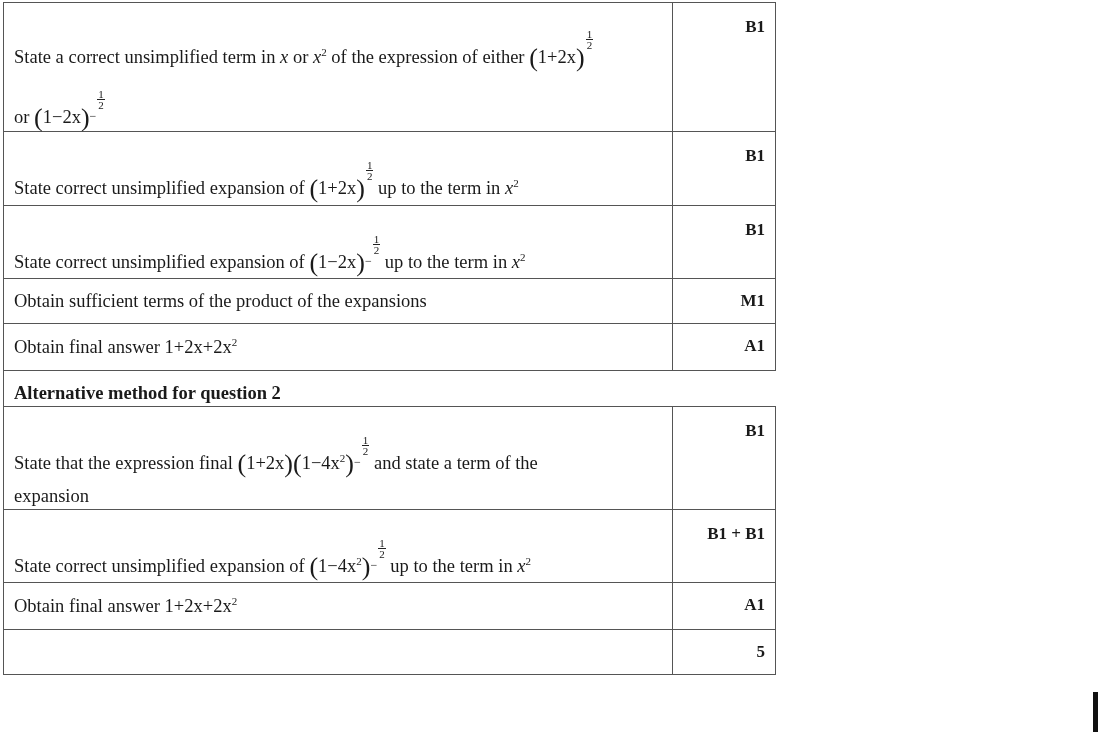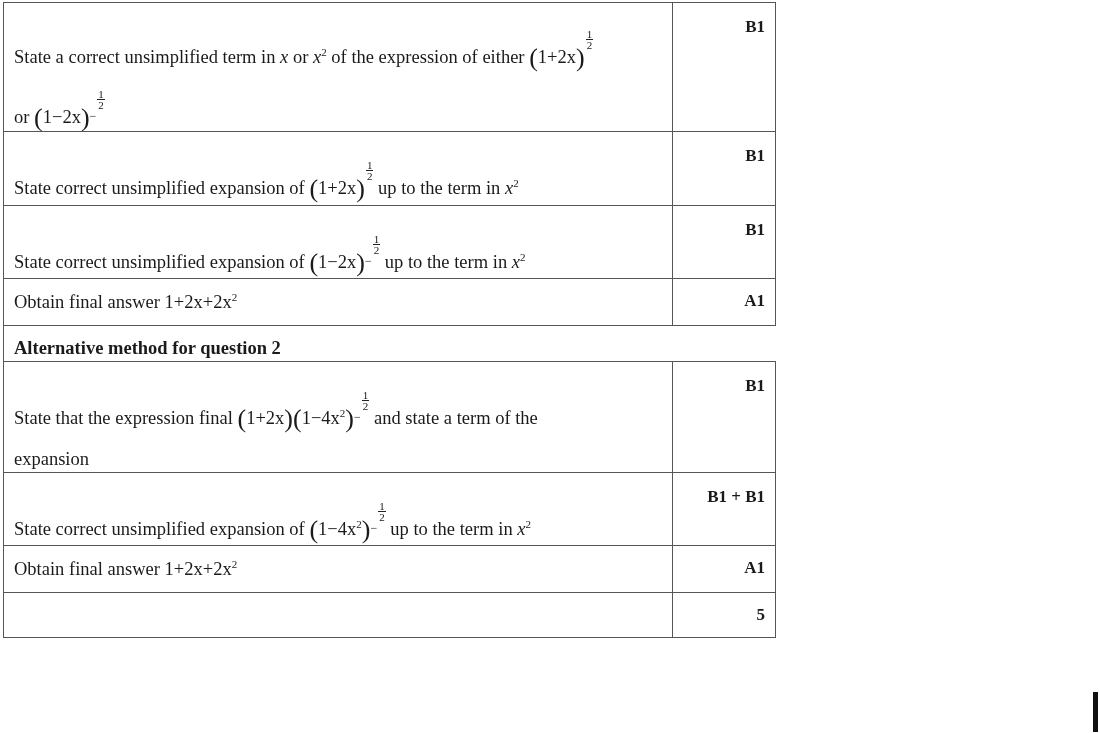--- a/index.html
+++ b/index.html
@@ -61,20 +61,28 @@
     <td>
       <div class="desc" style="padding-top:28px;">
         <span>State correct unsimplified expansion of </span><span class="math"><span class="paren">(</span><span>1−2x</span><span class="paren">)</span><span class="neg">−</span><span class="frac"><span class="num">1</span><span class="den">2</span></span></span><span> up to the term in </span><i>x</i><sup>2</sup>
       </div>
     </td>
     <td>
           <div class="mark">B1</div>
         </td>
   </tr>
 
+  <tr style="height:45px">
+    <td>
+      <div class="desc" style="padding-top:12px;">Obtain sufficient terms of the product of the expansions</div>
+    </td>
+    <td>
+          <div class="mark" style="padding-top:12px;">M1</div>
+        </td>
+  </tr>
 
   <tr style="height:47px">
     <td>
       <div class="desc" style="padding-top:12px;">
         <span>Obtain final answer </span><span class="math">1+2x+2x</span><sup>2</sup>
       </div>
     </td>
     <td>
           <div class="mark" style="padding-top:12px;">A1</div>
         </td>
@@ -83,21 +91,21 @@
   <tr class="alt" style="height:36px">
     <td colspan="2" class="alt-cell">
       <div class="alt-title" style="padding-top:12px;">Alternative method for question 2</div>
     </td>
   </tr>
 
   <tr style="height:98px">
     <td>
       <div class="desc" style="padding-top:28px; line-height:26px;">
         <span>State that the expression final </span><span class="math"><span class="paren">(</span><span>1+2x</span><span class="paren">)(</span><span>1−4x</span><sup>2</sup><span class="paren">)</span><span class="neg">−</span><span class="frac"><span class="num">1</span><span class="den">2</span></span></span><span> and state a term of the</span>
-        <span class="line" style="margin-top:14px;">expansion</span>
+        <span class="line" style="margin-top:6px;">expansion</span>
       </div>
     </td>
     <td>
           <div class="mark">B1</div>
         </td>
   </tr>
 
   <tr style="height:73px">
     <td>
       <div class="desc" style="padding-top:28px;">

